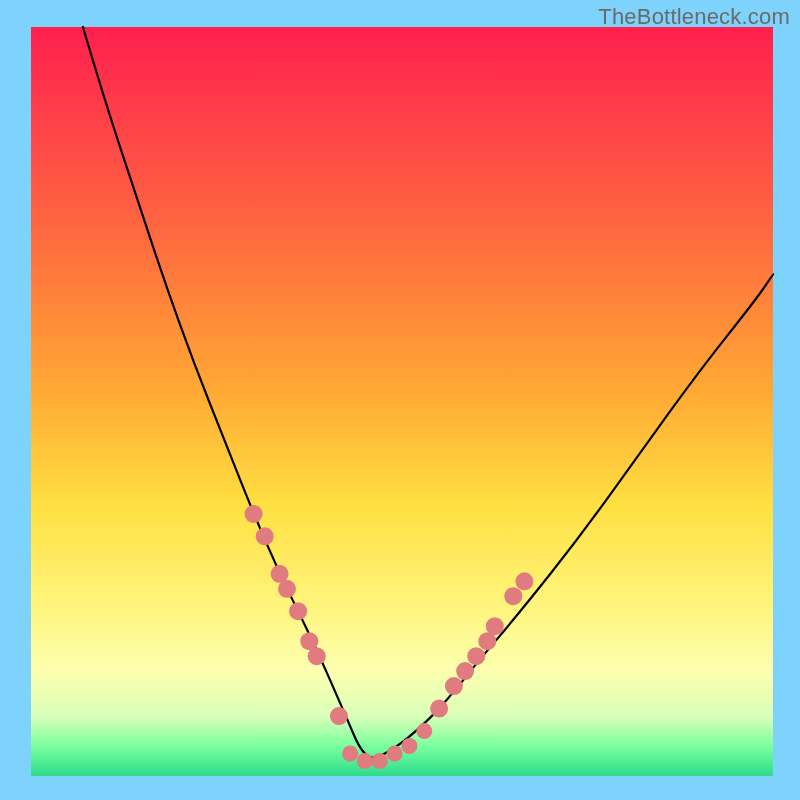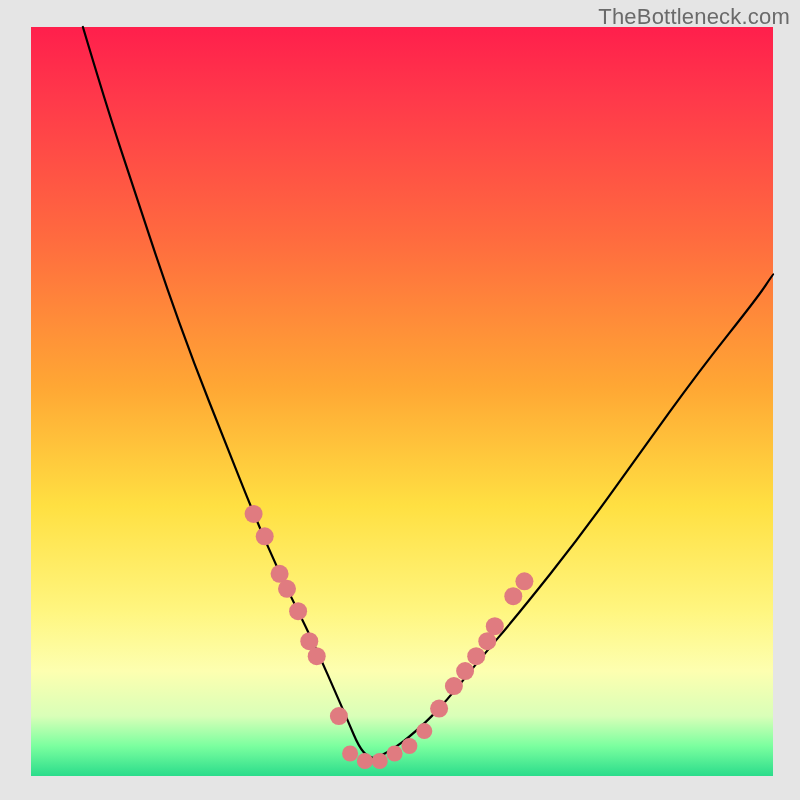--- a/index.html
+++ b/index.html
@@ -10,21 +10,21 @@
     background: #000;
     overflow: hidden;
     font-family: Arial, Helvetica, sans-serif;
   }
   .frame {
     position: absolute;
     left: 0;
     top: 0;
     width: 800px;
     height: 800px;
-    background: #e5e5e5;
+    background: #7dd3fc;
   }
   .plot {
     position: absolute;
     left: 31px;
     top: 27px;
     width: 742px;
     height: 749px;
     
     background: linear-gradient(
       to bottom,

